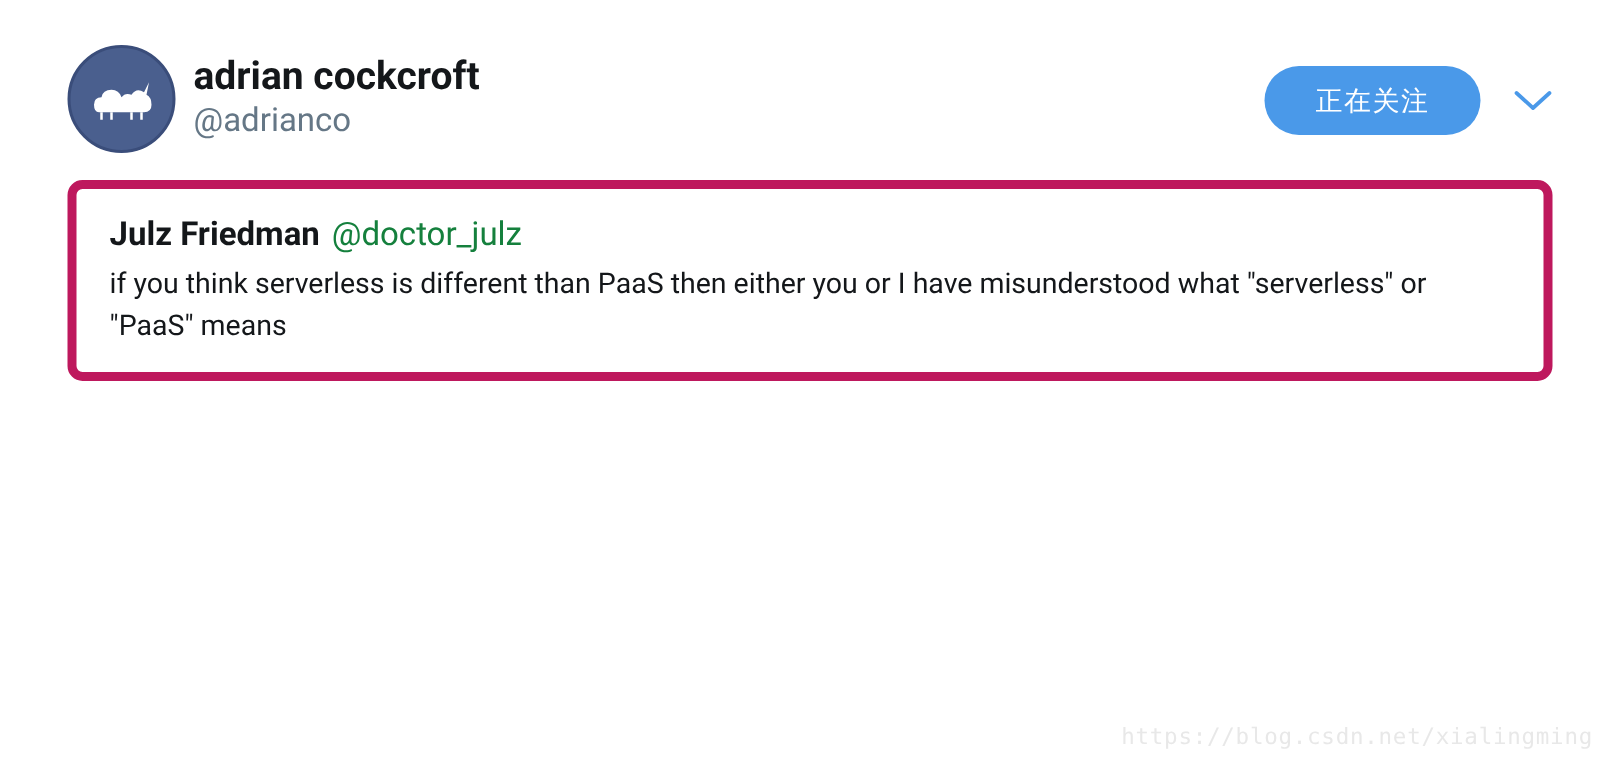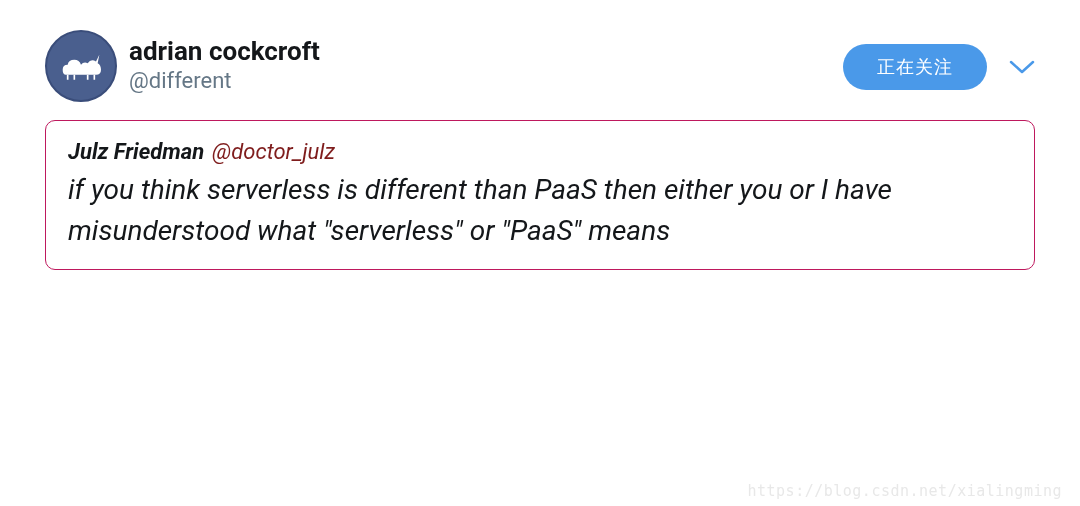--- a/index.html
+++ b/index.html
@@ -86,44 +86,43 @@
     }
     .tweet-text {
       font-size: 39px;
       line-height: 1.35;
       color: #14171a;
       font-weight: 300;
       letter-spacing: -0.3px;
       margin-bottom: 28px;
     }
     .quoted-tweet {
-      border: 1px solid #be185d;
+      border: 6px solid #be185d;
       border-radius: 10px;
       padding: 18px 22px;
       margin-top: 10px;
-      font-style: italic;
     }
     .quoted-header {
       display: flex;
       align-items: center;
       gap: 8px;
       margin-bottom: 6px;
     }
     .quoted-name {
       font-size: 22px;
       font-weight: 700;
       color: #14171a;
     }
     .quoted-handle {
       font-size: 22px;
-      color: #7f1d1d;
+      color: #15803d;
       font-weight: 400;
     }
     .quoted-text {
-      font-size: 28px;
+      font-size: 19px;
       line-height: 1.45;
       color: #14171a;
       font-weight: 400;
     }
     .watermark {
       position: absolute;
       bottom: 6px;
       right: 18px;
       font-size: 15px;
       color: #e8e8e8;
@@ -141,21 +140,21 @@
         <svg viewBox="0 0 60 40">
           <path d="M 12 30 Q 8 30 8 24 Q 8 18 14 18 Q 15 12 22 12 Q 28 12 30 18 Q 33 14 38 16 Q 42 10 48 14 L 52 6 L 50 16 Q 54 18 54 24 Q 54 30 48 30 Z" fill="#ffffff" stroke="none"></path>
           <line x1="14" y1="30" x2="14" y2="36" stroke="#ffffff" stroke-width="2"></line>
           <line x1="22" y1="30" x2="22" y2="36" stroke="#ffffff" stroke-width="2"></line>
           <line x1="38" y1="30" x2="38" y2="36" stroke="#ffffff" stroke-width="2"></line>
           <line x1="46" y1="30" x2="46" y2="36" stroke="#ffffff" stroke-width="2"></line>
         </svg>
       </div>
       <div class="user-info">
         <span class="display-name">adrian cockcroft</span>
-        <span class="user-handle">@different</span>
+        <span class="user-handle">@adrianco</span>
       </div>
     </div>
     <div class="header-right">
       <button class="follow-button">正在关注</button>
       <span class="dropdown-caret">
         <svg width="26" height="16" viewBox="0 0 26 16">
           <path d="M 2 3 L 13 13 L 24 3" stroke="#4a99e9" stroke-width="2.5" fill="none" stroke-linecap="round" stroke-linejoin="round"></path>
         </svg>
       </span>
     </div>

